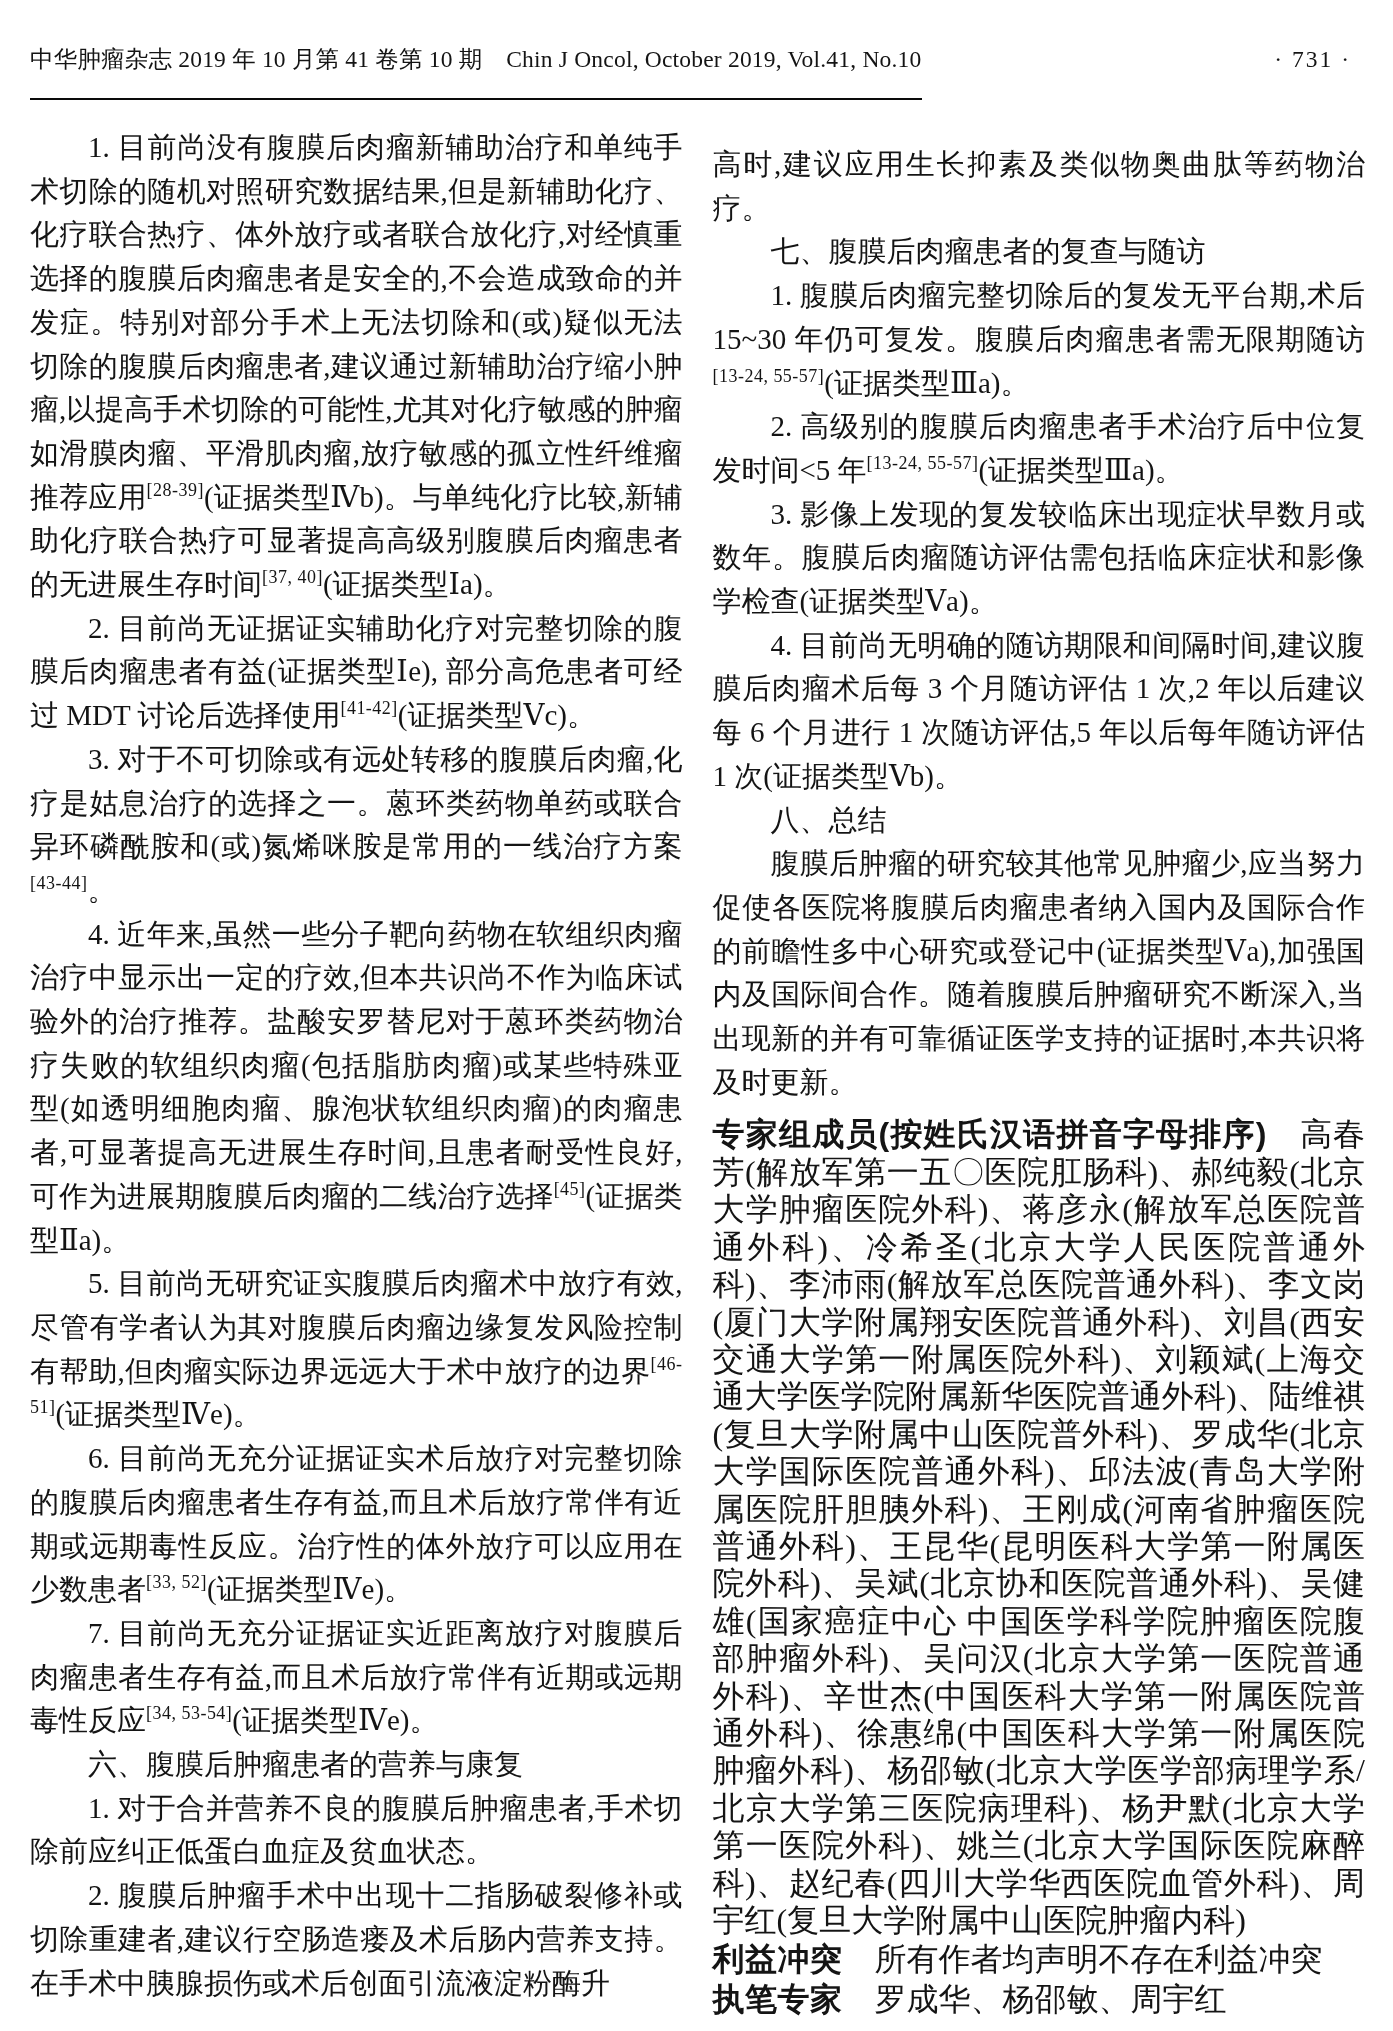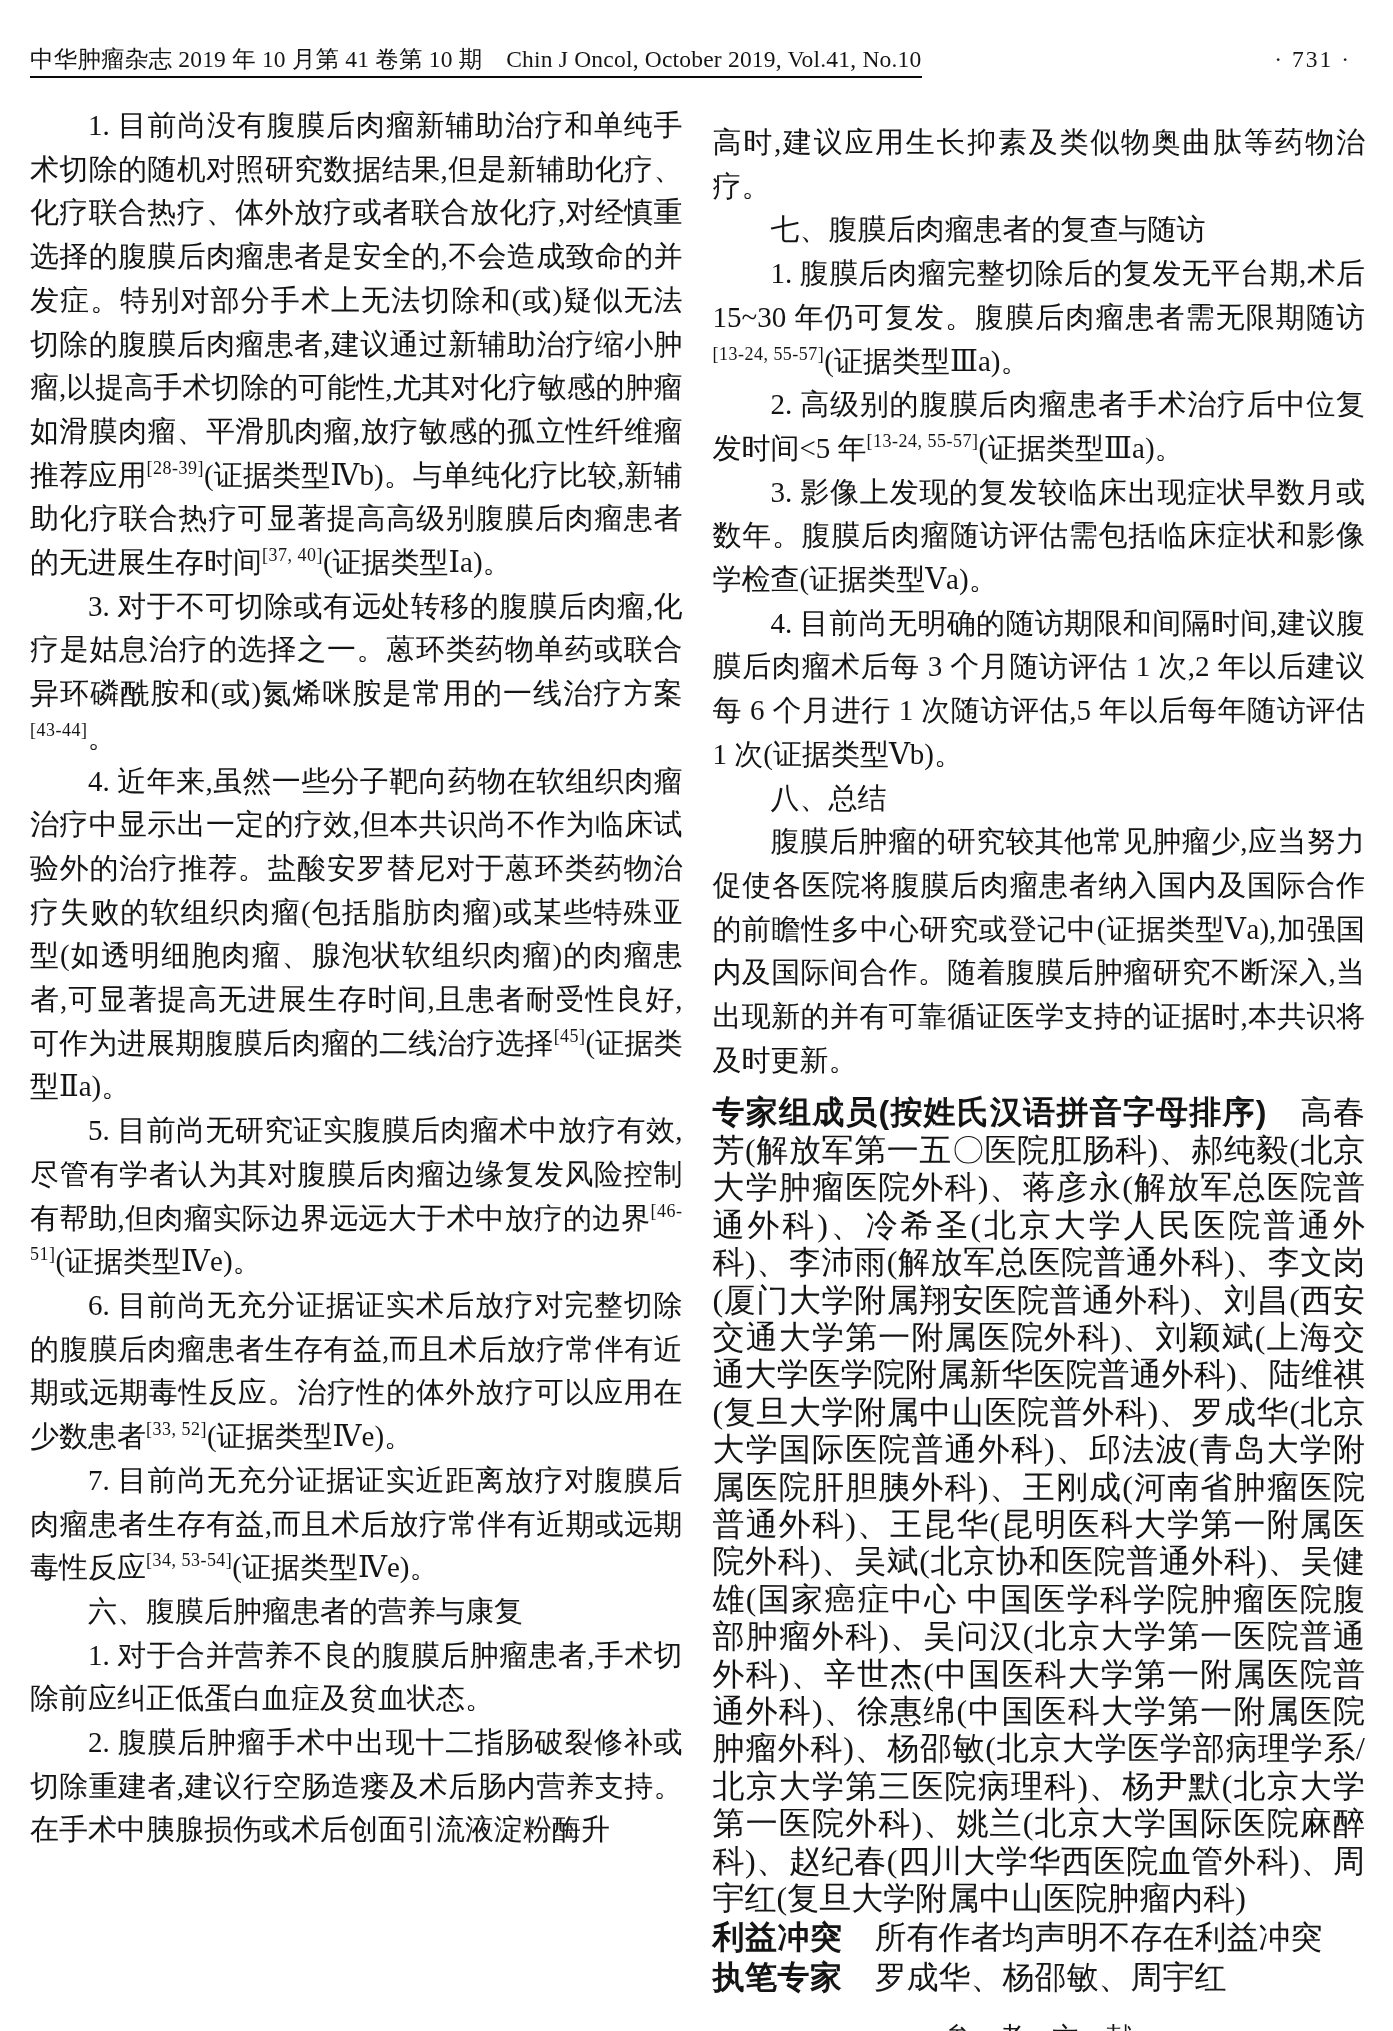--- a/index.html
+++ b/index.html
@@ -19,21 +19,21 @@
   .header {
     display: flex;
     justify-content: space-between;
     align-items: baseline;
     font-size: 23.5px;
     line-height: 30px;
     white-space: nowrap;
   }
   .header-left {
     border-bottom: 2.5px solid #0a0a0a;
-    padding-bottom: 2px;
+    padding-bottom: 24px;
     letter-spacing: 0.2px;
   }
   .header-page-num { padding-right: 14px; letter-spacing: 2px; margin-top: 22px; }
   
   .columns { display: flex; gap: 30px; margin-top: 26px; }
   .col { width: 652.5px; text-align: justify; }
   .col p { margin: 0; }
   .col p.para, .col p.section {
     font-size: 29px;
     line-height: 43.7px;
@@ -89,20 +89,21 @@
 
   <div class="header">
     <span class="header-left">中华肿瘤杂志 2019 年 10 月第 41 卷第 10 期　Chin J Oncol, October 2019, Vol.41, No.10</span>
     <span class="header-page-num">· 731 ·</span>
   </div>
 
   <div class="columns">
 
     <div class="col">
         <p class="para"><span>1. 目前尚没有腹膜后肉瘤新辅助治疗和单纯手术切除的随机对照研究数据结果,但是新辅助化疗、化疗联合热疗、体外放疗或者联合放化疗,对经慎重选择的腹膜后肉瘤患者是安全的,不会造成致命的并发症。特别对部分手术上无法切除和(或)疑似无法切除的腹膜后肉瘤患者,建议通过新辅助治疗缩小肿瘤,以提高手术切除的可能性,尤其对化疗敏感的肿瘤如滑膜肉瘤、平滑肌肉瘤,放疗敏感的孤立性纤维瘤推荐应用</span><sup class="ref-sup">[28-39]</sup><span>(证据类型Ⅳb)。与单纯化疗比较,新辅助化疗联合热疗可显著提高高级别腹膜后肉瘤患者的无进展生存时间</span><sup class="ref-sup">[37, 40]</sup><span>(证据类型Ⅰa)。</span></p>
+        <p class="para"><span>2. 目前尚无证据证实辅助化疗对完整切除的腹膜后肉瘤患者有益(证据类型Ⅰe), 部分高危患者可经过 MDT 讨论后选择使用</span><sup class="ref-sup">[41-42]</sup><span>(证据类型Ⅴc)。</span></p>
         <p class="para"><span>3. 对于不可切除或有远处转移的腹膜后肉瘤,化疗是姑息治疗的选择之一。蒽环类药物单药或联合异环磷酰胺和(或)氮烯咪胺是常用的一线治疗方案</span><sup class="ref-sup">[43-44]</sup><span>。</span></p>
         <p class="para"><span>4. 近年来,虽然一些分子靶向药物在软组织肉瘤治疗中显示出一定的疗效,但本共识尚不作为临床试验外的治疗推荐。盐酸安罗替尼对于蒽环类药物治疗失败的软组织肉瘤(包括脂肪肉瘤)或某些特殊亚型(如透明细胞肉瘤、腺泡状软组织肉瘤)的肉瘤患者,可显著提高无进展生存时间,且患者耐受性良好,可作为进展期腹膜后肉瘤的二线治疗选择</span><sup class="ref-sup">[45]</sup><span>(证据类型Ⅱa)。</span></p>
         <p class="para"><span>5. 目前尚无研究证实腹膜后肉瘤术中放疗有效,尽管有学者认为其对腹膜后肉瘤边缘复发风险控制有帮助,但肉瘤实际边界远远大于术中放疗的边界</span><sup class="ref-sup">[46-51]</sup><span>(证据类型Ⅳe)。</span></p>
         <p class="para"><span>6. 目前尚无充分证据证实术后放疗对完整切除的腹膜后肉瘤患者生存有益,而且术后放疗常伴有近期或远期毒性反应。治疗性的体外放疗可以应用在少数患者</span><sup class="ref-sup">[33, 52]</sup><span>(证据类型Ⅳe)。</span></p>
         <p class="para"><span>7. 目前尚无充分证据证实近距离放疗对腹膜后肉瘤患者生存有益,而且术后放疗常伴有近期或远期毒性反应</span><sup class="ref-sup">[34, 53-54]</sup><span>(证据类型Ⅳe)。</span></p>
         <p class="section"><span>六、腹膜后肿瘤患者的营养与康复</span></p>
         <p class="para"><span>1. 对于合并营养不良的腹膜后肿瘤患者,手术切除前应纠正低蛋白血症及贫血状态。</span></p>
         <p class="para"><span>2. 腹膜后肿瘤手术中出现十二指肠破裂修补或切除重建者,建议行空肠造瘘及术后肠内营养支持。在手术中胰腺损伤或术后创面引流液淀粉酶升</span></p>
       </div>
 

